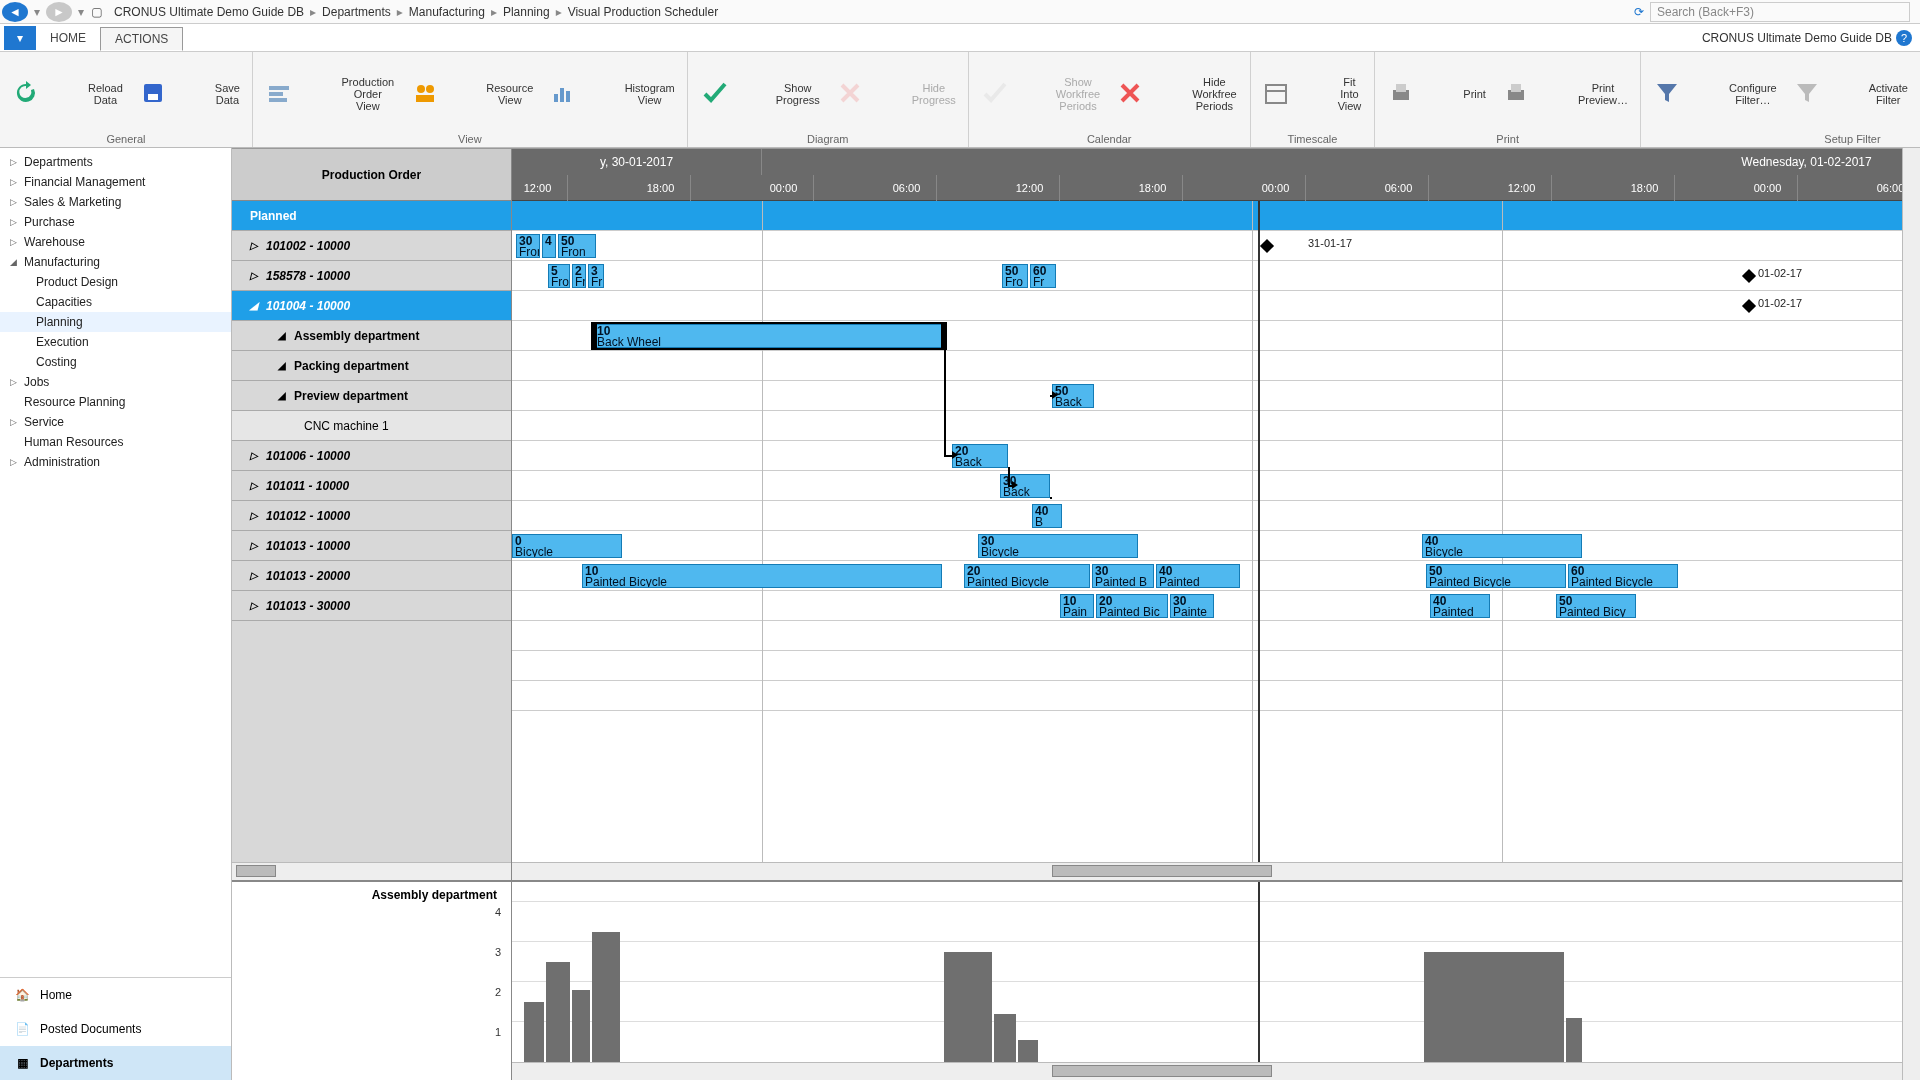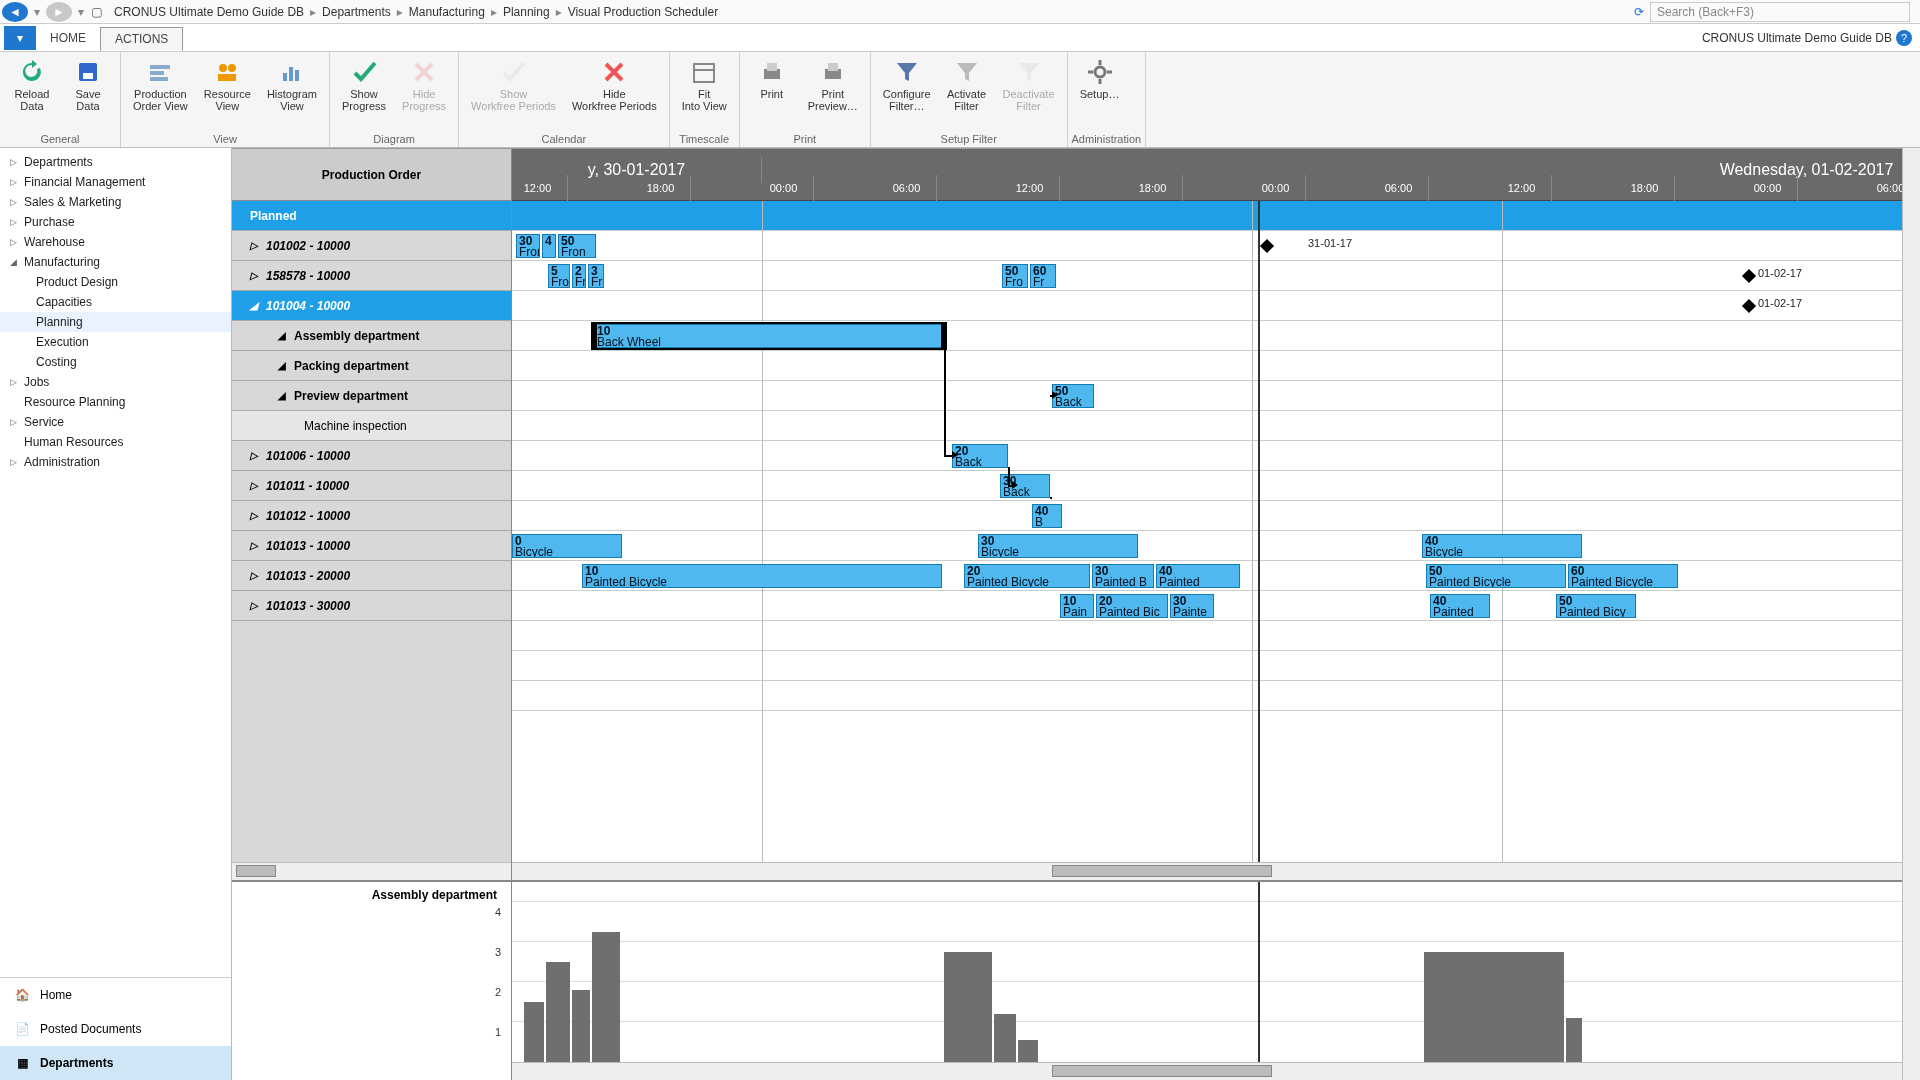--- a/index.html
+++ b/index.html
@@ -19,21 +19,21 @@
 .app-menu { width:32px; height:24px; background:#1f77d0; color:#fff; display:flex; align-items:center; justify-content:center; margin-left:4px; }
 .tab { padding:4px 14px; color:#444; cursor:pointer; }
 .tab.active { border:1px solid #999; border-bottom:1px solid #fff; position:relative; top:1px; background:#f5f5f5; }
 .ribbon-right { position:absolute; right:8px; font-size:11px; color:#333; display:flex; align-items:center; gap:4px; }
 .help-badge { width:16px;height:16px;border-radius:50%;background:#1f77d0;color:#fff;display:flex;align-items:center;justify-content:center;font-size:11px; }
 
 .ribbon-body { height:96px; background:#f5f5f5; border-bottom:1px solid #bbb; display:flex; }
 .rgroup { border-right:1px solid #d0d0d0; display:flex; flex-direction:column; padding:2px 4px 0 4px; }
 .rgroup .btns { display:flex; flex:1; }
 .rgroup .lbl { text-align:center; font-size:11px; color:#666; padding-bottom:2px; }
-.rbtn { display:flex; flex-direction:column; align-items:center; justify-content:flex-start; padding:4px 8px; min-width:56px; cursor:pointer; }
+.rbtn { display:flex; flex-direction:row; align-items:center; justify-content:flex-start; padding:4px 8px; min-width:56px; cursor:pointer;gap:48px; }
 .rbtn .ico { width:28px; height:28px; display:flex; align-items:center; justify-content:center; margin-bottom:2px; }
 .rbtn .txt { font-size:11px; text-align:center; line-height:12px; color:#333; }
 .rbtn.disabled .txt { color:#aaa; }
 .rbtn.disabled .ico svg, .rbtn.disabled .ico { opacity:.45; }
 
 
 .leftnav { position:absolute; top:148px; left:0; width:232px; bottom:0; border-right:1px solid #bbb; background:#fff; display:flex; flex-direction:column; }
 .tree { flex:1; overflow:auto; padding:4px 0; }
 .tnode { padding:3px 4px 3px 10px; display:flex; align-items:center; gap:4px; cursor:pointer; color:#222; }
 .tnode .caret { width:10px; color:#666; font-size:9px; }
@@ -53,21 +53,21 @@
 .grow { height:30px; border-bottom:1px solid #aaa; display:flex; align-items:center; padding-left:18px; gap:6px; background:#e2e2e2; }
 .grow.group { background:#1f9fe8; color:#fff; font-weight:600; }
 .grow.ord { font-style:italic; font-weight:600; background:#d8d8d8; }
 .grow.ord.sel { background:#1f9fe8; color:#fff; }
 .grow .tri { width:10px; font-size:10px; }
 .grow.sub { padding-left:46px; background:#d8d8d8; font-weight:600; }
 .grow.leaf { padding-left:72px; background:#e6e6e6; font-weight:400; }
 
 .timeline { flex:1; position:relative; overflow:hidden; background:#fff; }
 .tl-head { height:52px; background:#6a6a6a; color:#fff; position:relative; border-bottom:1px solid #444; }
-.daycell { position:absolute; top:8px; height:26px; border-right:1px solid #888; display:flex; align-items:center; justify-content:center; font-size:16px; }
+.daycell { position:absolute; top:0; height:26px; border-right:1px solid #888; display:flex; align-items:center; justify-content:center; font-size:12px; }
 .hourcell { position:absolute; top:26px; height:26px; border-right:1px solid #888; display:flex; align-items:center; justify-content:center; font-size:11px; }
 .tl-body { position:absolute; top:52px; left:0; right:0; bottom:0; }
 .tl-row { position:absolute; left:0; right:0; height:30px; border-bottom:1px solid #ccc; }
 .tl-row.group { background:#1f9fe8; }
 .nowline { position:absolute; top:0; bottom:0; width:2px; background:#333; }
 .bar { position:absolute; height:24px; top:3px; background:#4fb8ef; border:1px solid #147bb5; font-size:10px; line-height:10px; color:#012; overflow:hidden; padding:1px 2px; }
 .bar .n { font-weight:700; }
 .bar.sel { outline:2px solid #000; }
 .handle { position:absolute; width:6px; height:28px; top:1px; background:#000; }
 .diamond { position:absolute; width:10px; height:10px; background:#000; transform:rotate(45deg); }
@@ -415,21 +415,21 @@
           </div>
           <div class="grow sub">
             <span class="tri">◢</span>
             <span>Packing department</span>
           </div>
           <div class="grow sub">
             <span class="tri">◢</span>
             <span>Preview department</span>
           </div>
           <div class="grow leaf">
-            <span>Machine inspection</span>
+            <span>CNC machine 1</span>
           </div>
           <div class="grow ord">
             <span class="tri">▷</span>
             <span>101006 - 10000</span>
           </div>
           <div class="grow ord">
             <span class="tri">▷</span>
             <span>101011 - 10000</span>
           </div>
           <div class="grow ord">

